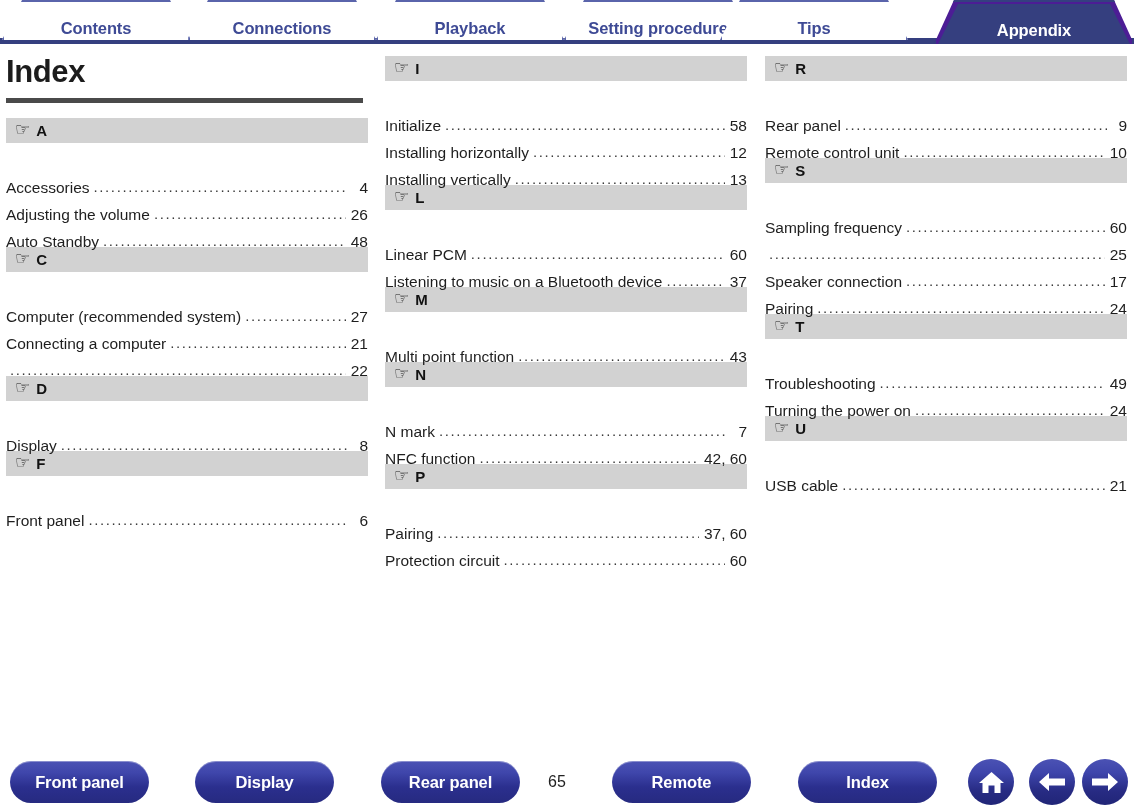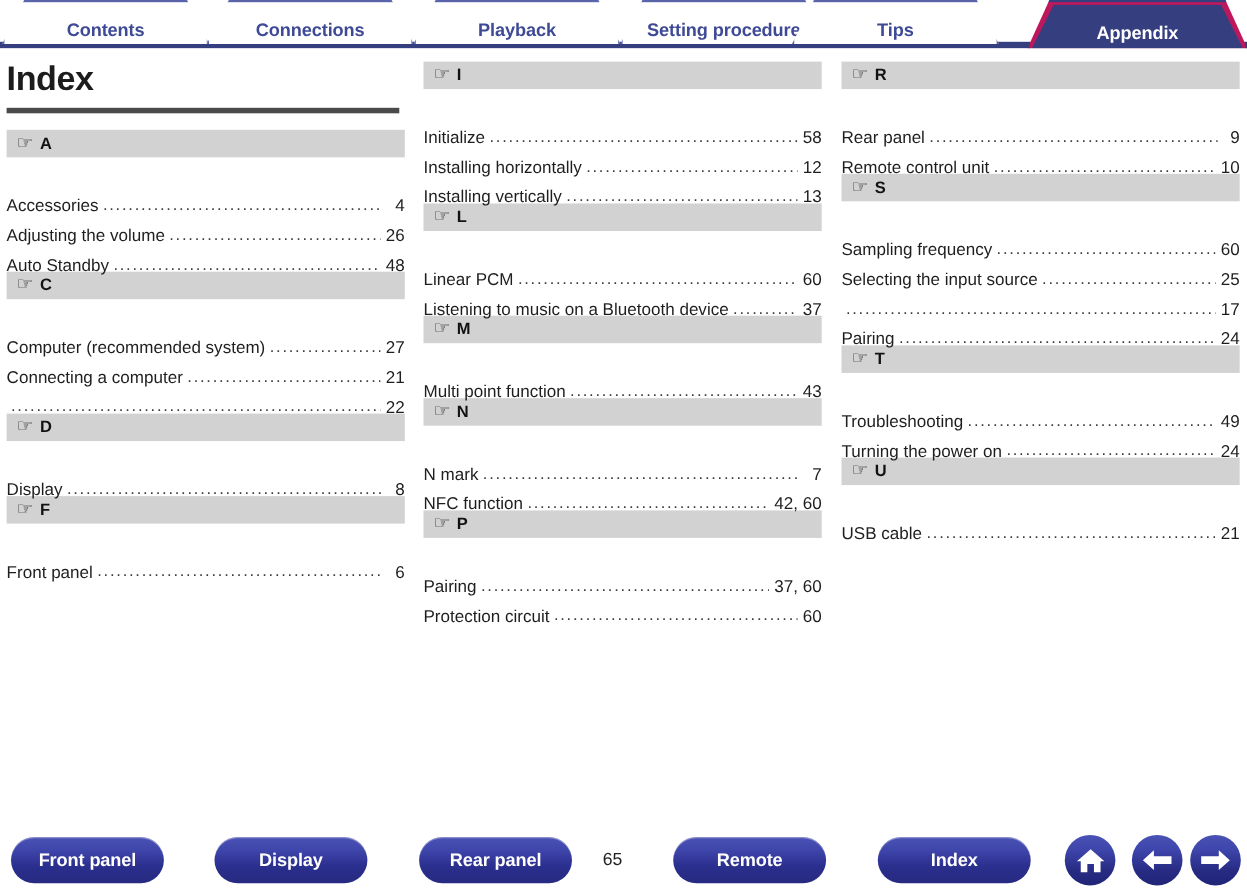--- a/index.html
+++ b/index.html
@@ -37,21 +37,21 @@
   
   .tab::before{
     content:""; position:absolute; left:2px; right:2px; top:2px; bottom:0;
     background:#ffffff;
     -webkit-clip-path: polygon(20px 0, calc(100% - 20px) 0, 100% 100%, 0 100%);
     clip-path: polygon(20px 0, calc(100% - 20px) 0, 100% 100%, 0 100%);
     z-index:0;
   }
   .tab .tab-label { position: relative; z-index: 1; margin-top: 14px; }
   .tab.active {
-    background: #be185d;
+    background: #4c1d95;
     border-color: #353f7f;
     color: #ffffff;
     height: 44px;
     top: 0;
     z-index: 5;
   }
   .tab.active::before { background:#353f7f; }
 
   
   #page {
@@ -361,25 +361,25 @@
         <div class="section-head">
           <span class="hand-icon">☞</span>
           <span class="section-letter">S</span>
         </div>
         <div class="entry">
           <span class="entry-title">Sampling frequency</span>
           <span class="entry-leader">..........................................................................................</span>
           <span class="entry-page">60</span>
         </div>
         <div class="entry">
-          <span class="entry-title">Selecting the input source</span>
           <span class="entry-leader">..........................................................................................</span>
           <span class="entry-page">25</span>
         </div>
         <div class="entry">
+          <span class="entry-title">Speaker connection</span>
           <span class="entry-leader">..........................................................................................</span>
           <span class="entry-page">17</span>
         </div>
         <div class="entry">
           <span class="entry-title">Pairing</span>
           <span class="entry-leader">..........................................................................................</span>
           <span class="entry-page">24</span>
         </div>
       </div>
       <div class="section">

